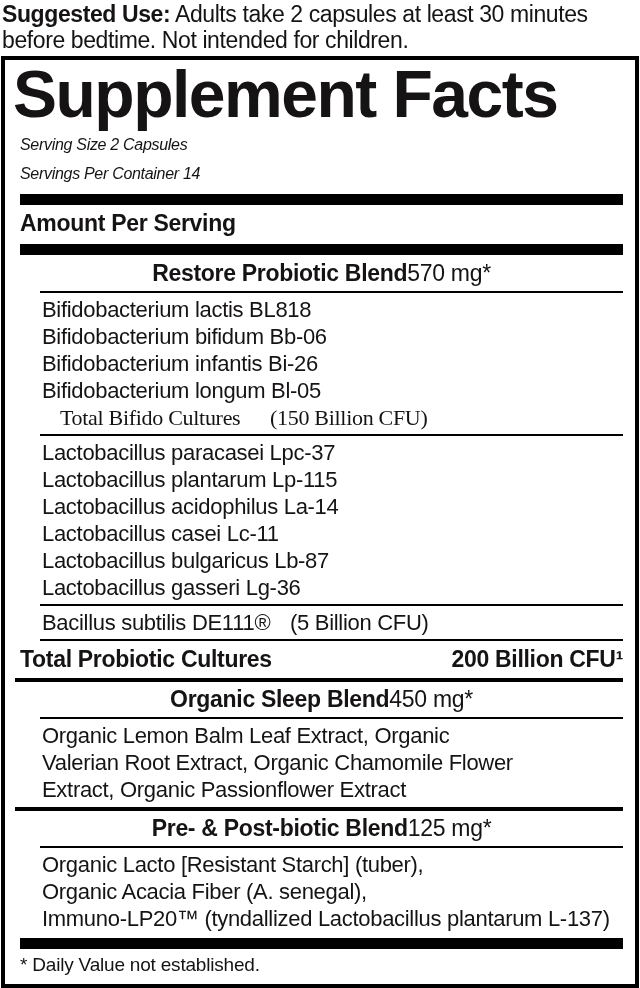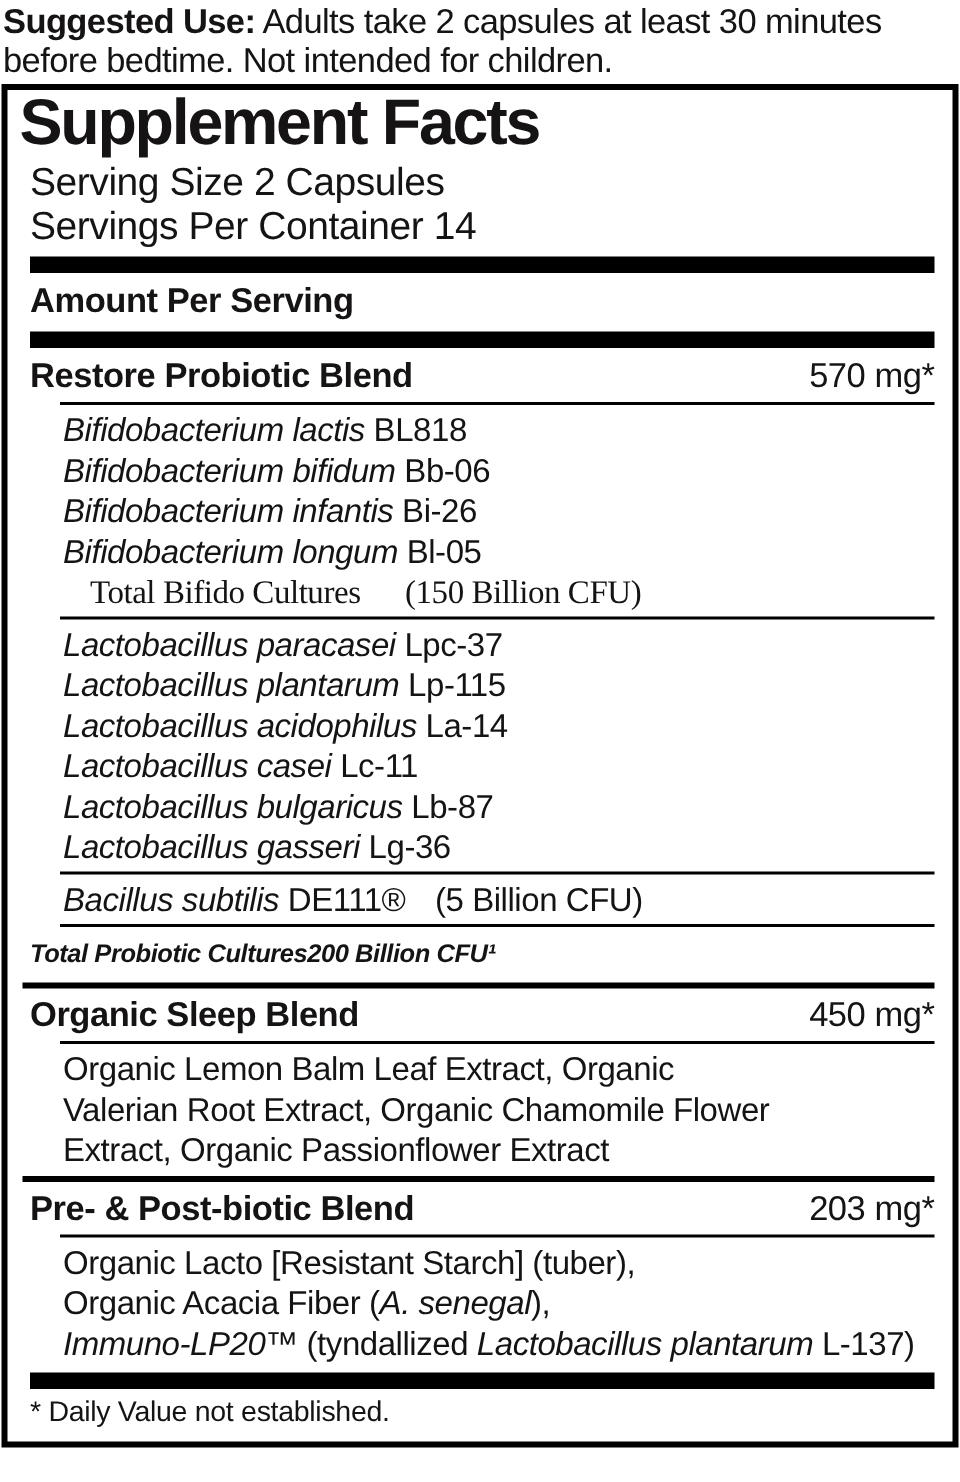--- a/index.html
+++ b/index.html
@@ -4,67 +4,68 @@
 <style>
   html,body{margin:0;padding:0;}
   body{
     width:640px;
     background:#ffffff;
     color:#151313;
     font-family:"Liberation Sans", sans-serif;
     -webkit-font-smoothing:antialiased;
   }
   .b{font-weight:bold;}
-  .i{font-style:italic;}
+  .i{}
 
   
   .suggested-use{
     padding:1px 2px 0 2px;
     font-size:23px;
     line-height:26px;
     letter-spacing:-0.4px;
   }
   .su-line{white-space:nowrap;}
 
   
   .facts-box{
     margin:3px 1px 6px 1px;
     border:4px solid #000;
     padding:0 12px 5px 10px;
     background:#fff;
   }
   .panel-title{
-    font-size:43px;
+    font-size:66px;
     font-weight:bold;
     letter-spacing:-1.5px;
     line-height:1.0;
     margin:1px 0 3px -2px;
     white-space:nowrap;
   }
   .serving{
-    font-size:26px;
+    font-size:16px;
     line-height:29px;
     letter-spacing:-0.3px;
     margin-left:5px;
+    font-style:italic;
   }
   .bar{
     height:11px;
     background:#000;
     margin:6px 0 4px 5px;
   }
   .aps{
     font-size:23px;
     font-weight:bold;
     letter-spacing:-0.3px;
     margin:2px 0 1px 5px;
     line-height:29px;
   }
   .blend-header{
     display:flex;
-    justify-content:space-between;
+    justify-content:center;
     align-items:baseline;
     font-size:23px;
     letter-spacing:-0.3px;
     line-height:29px;
     margin:2px 0 1px 5px;
   }
   .blend-header .bn{font-weight:bold;}
   .rule{
     height:2px;
     background:#000;
@@ -76,28 +77,27 @@
     font-size:22px;
     line-height:27px;
     letter-spacing:-0.3px;
     margin-left:27px;
   }
   .row.total{margin-left:45px;font-family:Liberation Serif, serif;}
   .tname{display:inline-block;min-width:210px;}
   .bname{display:inline-block;min-width:248px;}
   .tpc-row{
     display:flex;
-    justify-content:flex-start;
+    justify-content:space-between;
     align-items:baseline;
-    font-size:17px;
+    font-size:23px;
     font-weight:bold;
     letter-spacing:-0.3px;
     line-height:30px;
     margin:2px 0 1px 5px;
-    font-style:italic;
   }
   .footnote{
     font-size:19px;
     letter-spacing:-0.2px;
     line-height:24px;
     margin:2px 0 2px 5px;
   }
 </style>
 </head>
 <body>
@@ -165,21 +165,21 @@
   <div class="rule"></div>
 
   <div class="row"><span>Organic Lemon Balm Leaf Extract, Organic</span></div>
   <div class="row"><span>Valerian Root Extract, Organic Chamomile Flower</span></div>
   <div class="row"><span>Extract, Organic Passionflower Extract</span></div>
 
   <div class="rule heavy full"></div>
 
   <div class="blend-header">
     <span class="bn">Pre- &amp; Post-biotic Blend</span>
-    <span>203 mg*</span>
+    <span>125 mg*</span>
   </div>
   <div class="rule"></div>
 
   <div class="row"><span>Organic Lacto [Resistant Starch] (tuber),</span></div>
   <div class="row"><span>Organic Acacia Fiber (</span><span class="i">A. senegal</span><span>),</span></div>
   <div class="row"><span class="i">Immuno-LP20™</span><span> (tyndallized </span><span class="i">Lactobacillus plantarum</span><span> L-137)</span></div>
 
   <div class="bar"></div>
 
   <div class="footnote">* Daily Value not established.</div>

